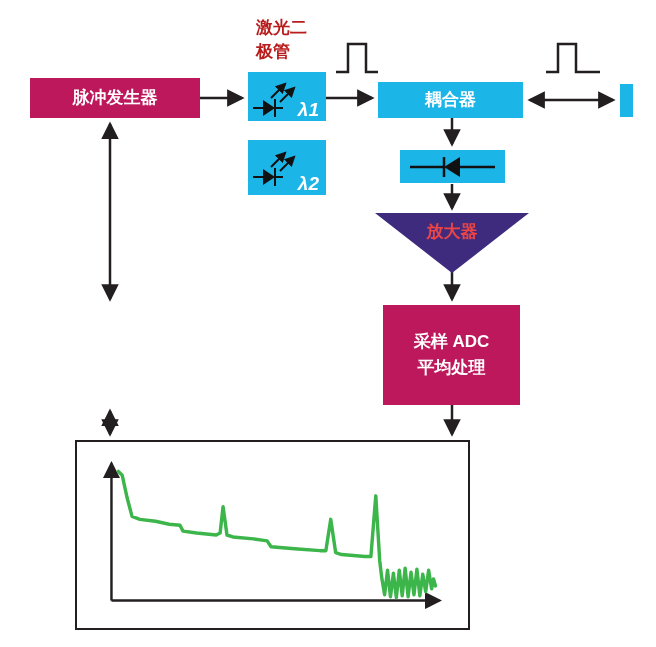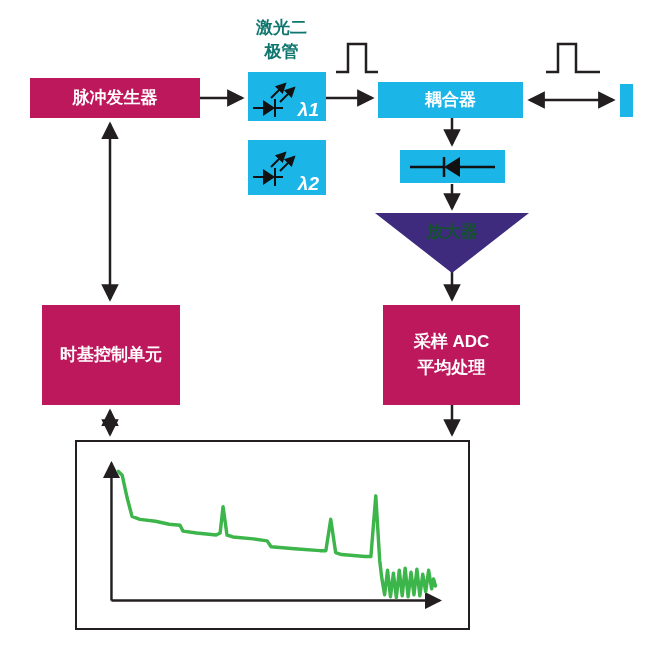--- a/index.html
+++ b/index.html
@@ -8,35 +8,35 @@
     font-family:"Liberation Sans","DejaVu Sans",sans-serif; overflow:hidden;
   }
   .box {
     position:absolute; display:flex; align-items:center; justify-content:center;
     color:#ffffff; font-weight:bold; font-size:17px; text-align:center;
     white-space:pre-line; line-height:26px;
   }
   .purple { background:#be185d; }
   .cyan   { background:#1cb5e8; }
   .extlabel {
-    position:absolute; color:#0f766e; font-weight:bold; font-size:17px;
-    line-height:24px; white-space:pre-line;text-align:center;
+    position:absolute; color:#b91c1c; font-weight:bold; font-size:17px;
+    line-height:24px; white-space:pre-line;
   }
   .overlay { position:absolute; left:0; top:0; pointer-events:none; }
   .lambda {
     position:absolute; right:7px; bottom:2px; color:#ffffff;
     font-weight:bold; font-style:italic; font-size:19px; line-height:19px;
   }
   .graph {
     position:absolute; left:75px; top:440px; width:395px; height:190px;
     border:2px solid #231f20; background:#ffffff; box-sizing:border-box;
   }
   .amp-label {
     position:absolute; left:392px; top:220px; width:120px; text-align:center;
-    color:#14532d; font-weight:bold; font-size:17px;
+    color:#ef4444; font-weight:bold; font-size:17px;
   }
   svg { display:block; }
 </style>
 </head>
 <body>
 
 <div id="canvas">
 
   <svg class="overlay" width="656" height="647" viewBox="0 0 656 647">
     <defs>
@@ -111,23 +111,20 @@
   </div>
 
 
   <div class="amp-label">放大器</div>
 
   <div class="box purple" style="left:383px; top:305px; width:137px; height:100px;">
     <span>采样 ADC
 平均处理</span>
   </div>
 
-  <div class="box purple" style="left:42px; top:305px; width:138px; height:100px;">
-    <span>时基控制单元</span>
-  </div>
 
   <div class="graph">
     <svg width="391" height="186" viewBox="0 0 395 190">
       <line x1="33" y1="162" x2="33" y2="22" stroke="#231f20" stroke-width="2.5" marker-end="url(#ah)"></line>
       <line x1="33" y1="162" x2="368" y2="162" stroke="#231f20" stroke-width="2.5" marker-end="url(#ah)"></line>
       <polyline points="40,30 44,34 49,57 54,76 62,79 78,81 92,84 103,85 106,91 120,93 140,95 144,93 147,66 151,95 157,97 178,99 192,101 196,107 220,109 246,111 252,111 257,79 262,113 268,115 292,117 298,117 303,55 307,121 309,138 312,156 315,131 318,158 321,134 324,159 327,131 330,157 333,129 336,158 339,133 342,156 345,130 348,157 351,135 354,153 357,131 360,150 362,140 364,147" fill="none" stroke="#3cb54a" stroke-width="3.5" stroke-linejoin="round" stroke-linecap="round"></polyline>
     </svg>
   </div>
 
 </div>

